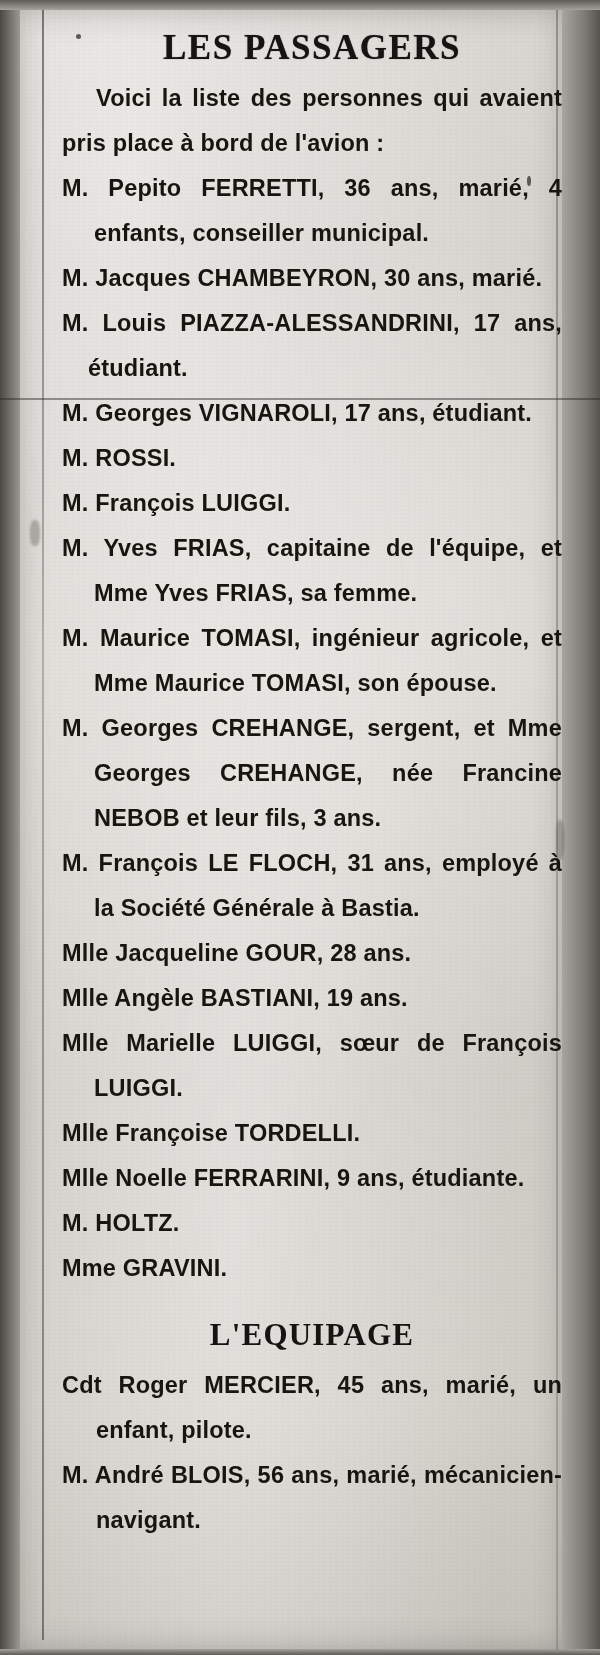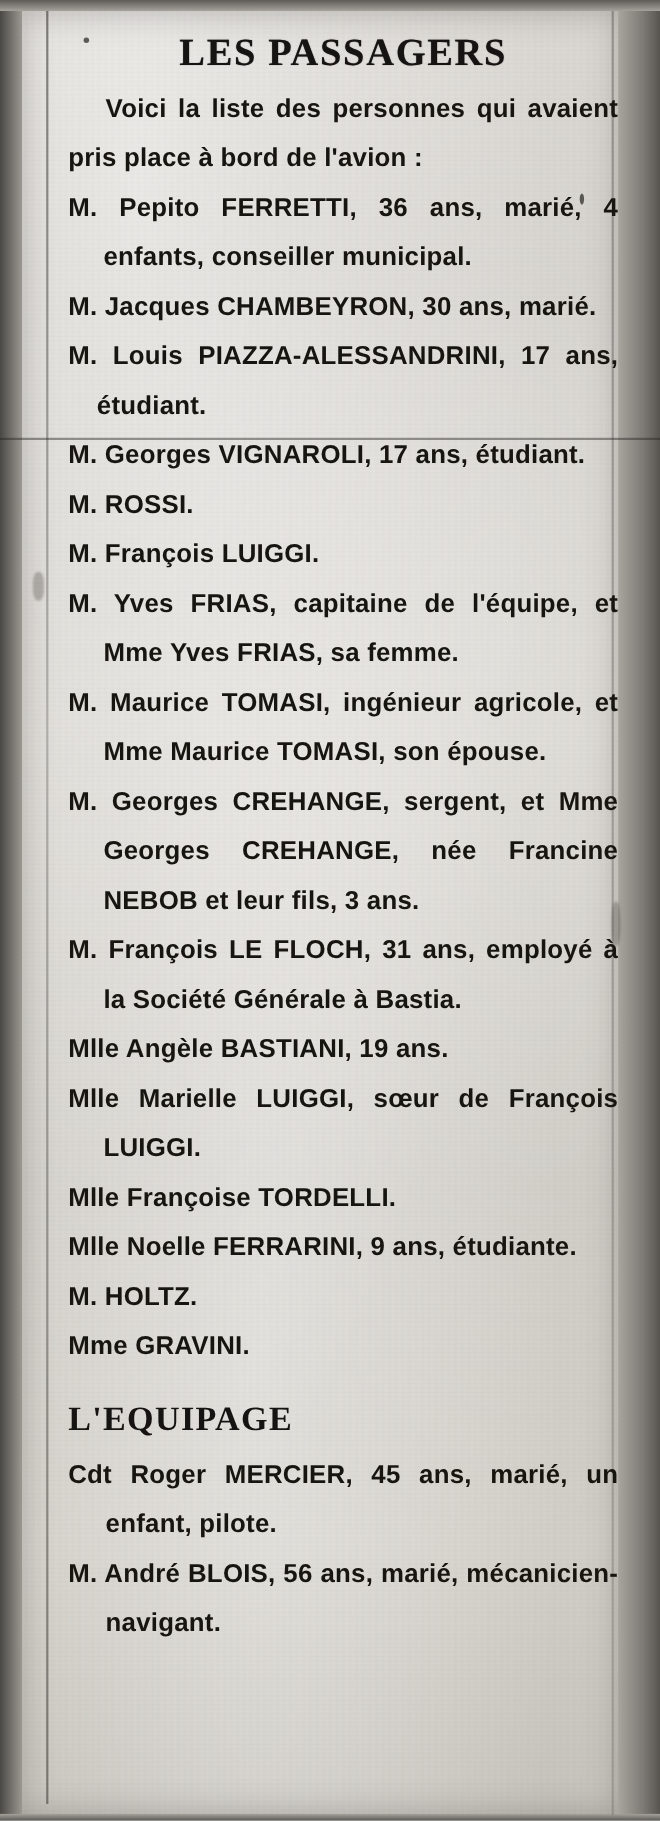--- a/index.html
+++ b/index.html
@@ -114,21 +114,21 @@
     text-align: center;
     color: #161412;
     margin: 28px 0 8px 0;
     text-shadow: 0 0 1px rgba(0,0,0,0.6);
   }
   .subhead {
     font-family: "Liberation Serif", serif;
     font-weight: bold;
     font-size: 31px;
     letter-spacing: 1.2px;
-    text-align: left;
+    text-align: center;
     color: #161412;
     margin: 26px 0 10px 0;
   }
   .body {
     font-family: "Liberation Sans", sans-serif;
     font-weight: bold;
     font-size: 23.5px;
     line-height: 45px;
     color: #17150f;
     letter-spacing: 0.2px;
@@ -198,20 +198,21 @@
         <p class="entry hang">M. Pepito FERRETTI, 36 ans, marié, 4 enfants, conseiller municipal.</p>
         <p class="entry hang">M. Jacques CHAMBEYRON, 30 ans, marié.</p>
         <p class="entry hang2">M. Louis PIAZZA-ALESSANDRINI, 17 ans, étudiant.</p>
         <p class="entry hang2">M. Georges VIGNAROLI, 17 ans, étudiant.</p>
         <p class="entry">M. ROSSI.</p>
         <p class="entry">M. François LUIGGI.</p>
         <p class="entry hang">M. Yves FRIAS, capitaine de l'équipe, et Mme Yves FRIAS, sa femme.</p>
         <p class="entry hang">M. Maurice TOMASI, ingénieur agricole, et Mme Maurice TOMASI, son épouse.</p>
         <p class="entry hang">M. Georges CREHANGE, sergent, et Mme Georges CREHANGE, née Francine NEBOB et leur fils, 3 ans.</p>
         <p class="entry hang">M. François LE FLOCH, 31 ans, employé à la Société Générale à Bastia.</p>
+        <p class="entry">Mlle Jacqueline GOUR, 28 ans.</p>
         <p class="entry">Mlle Angèle BASTIANI, 19 ans.</p>
         <p class="entry hang">Mlle Marielle LUIGGI, sœur de François LUIGGI.</p>
         <p class="entry">Mlle Françoise TORDELLI.</p>
         <p class="entry hang2">Mlle Noelle FERRARINI, 9 ans, étudiante.</p>
         <p class="entry">M. HOLTZ.</p>
         <p class="entry">Mme GRAVINI.</p>
       </div>
     </div>
 
     <div class="subhead">L'EQUIPAGE</div>

